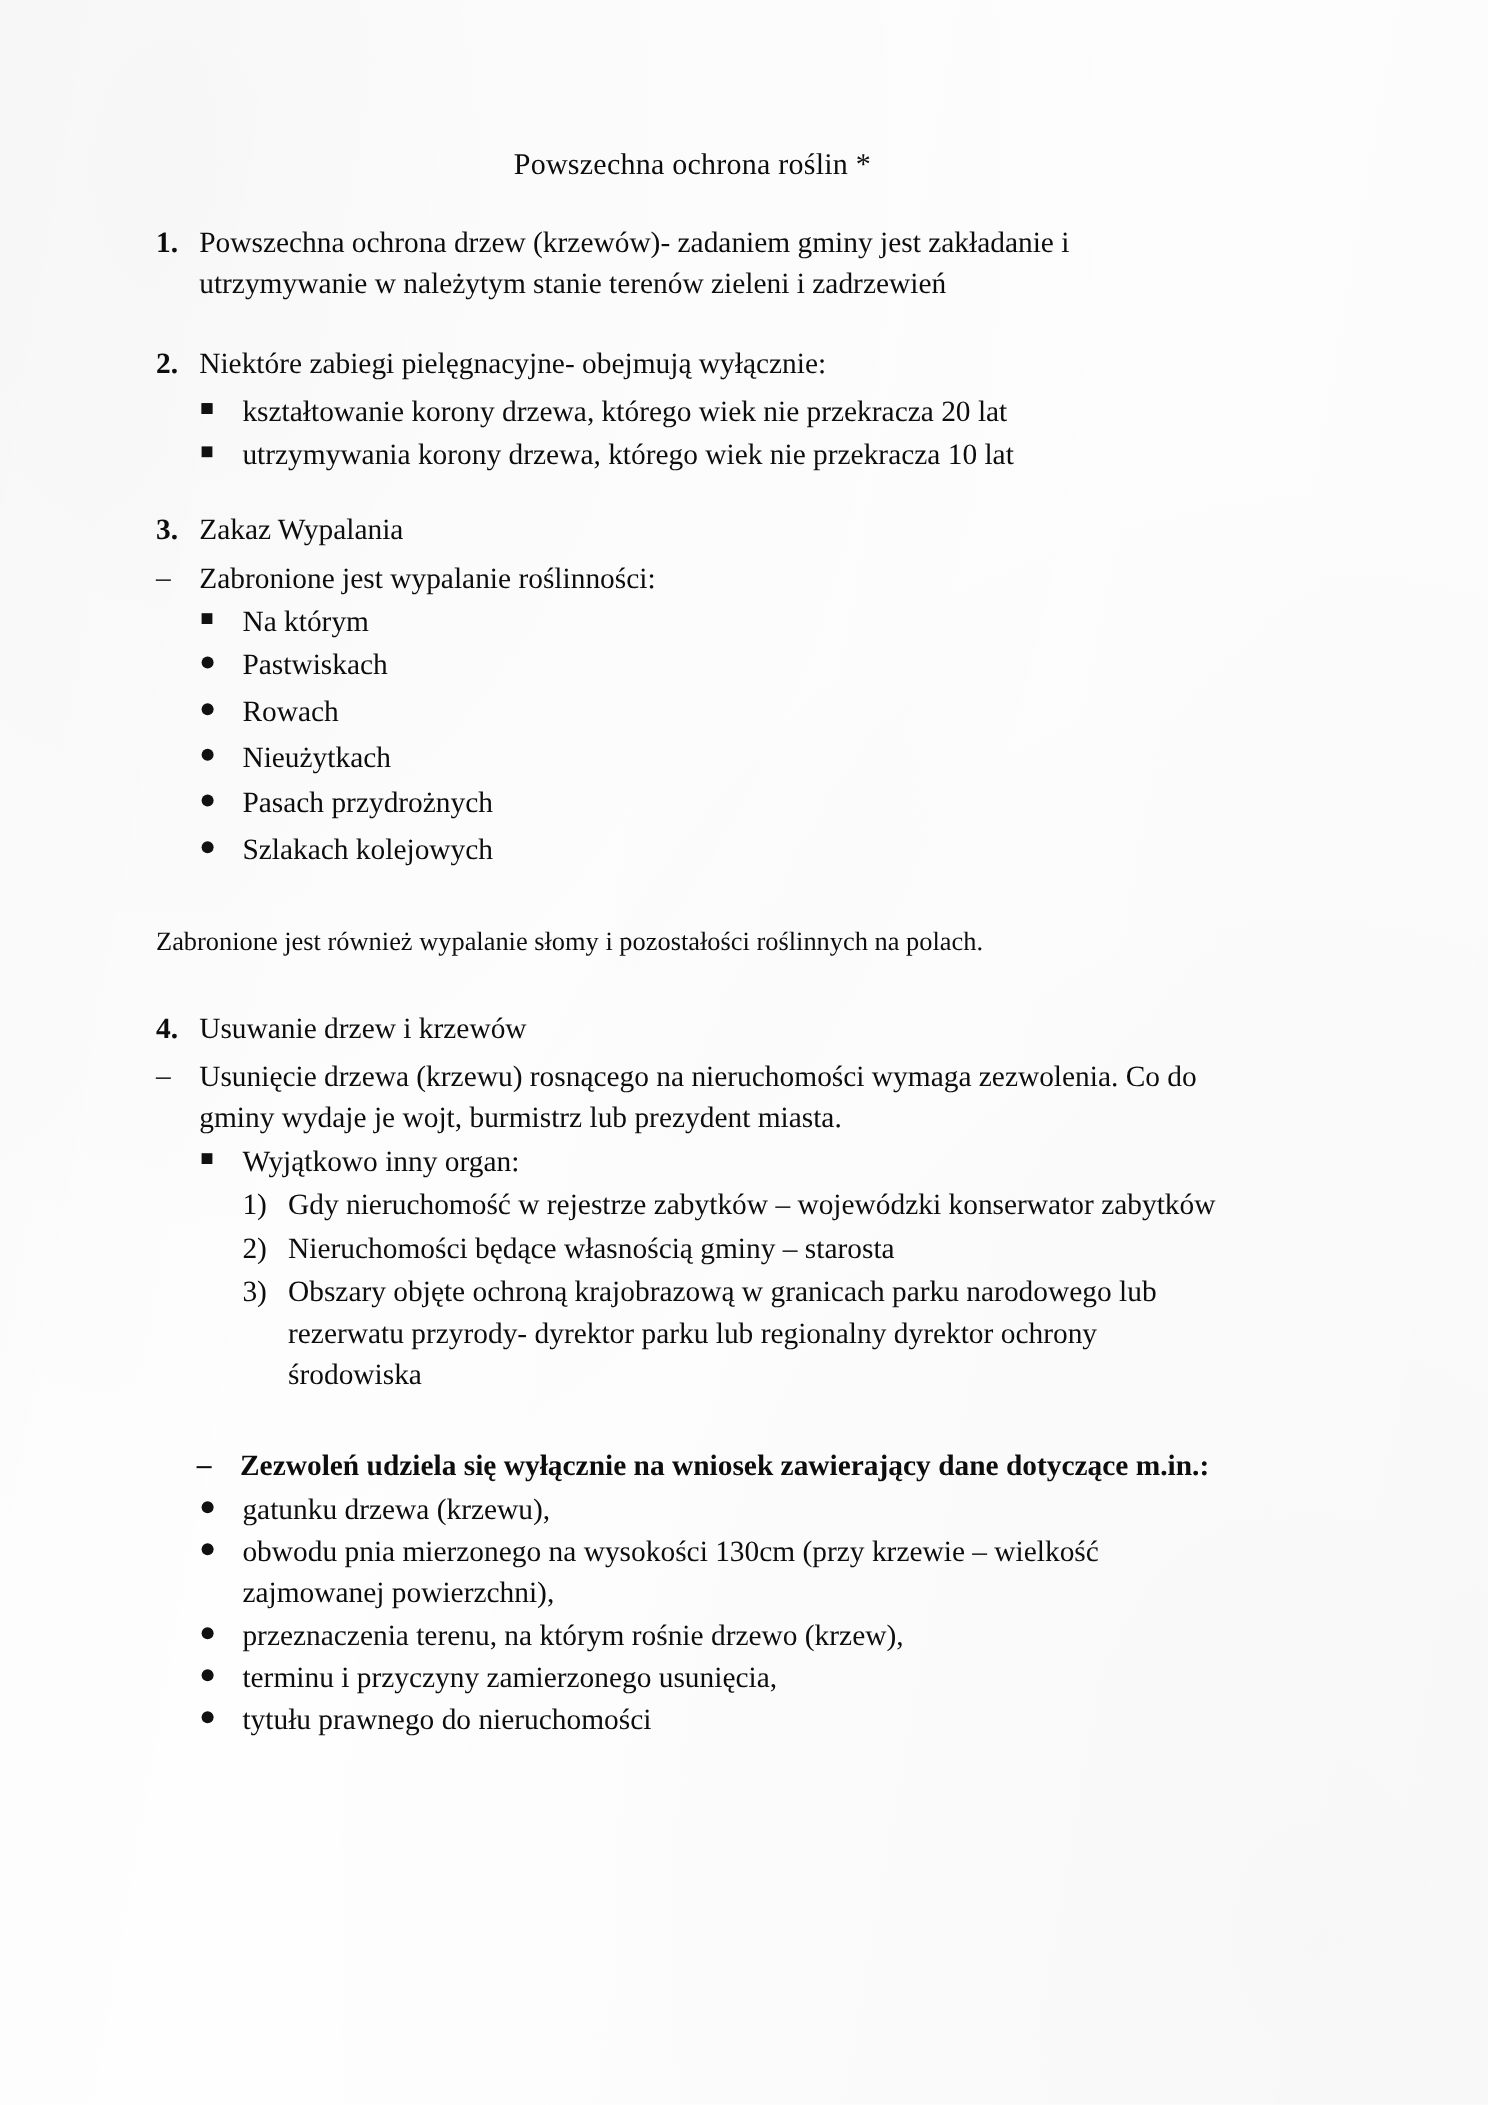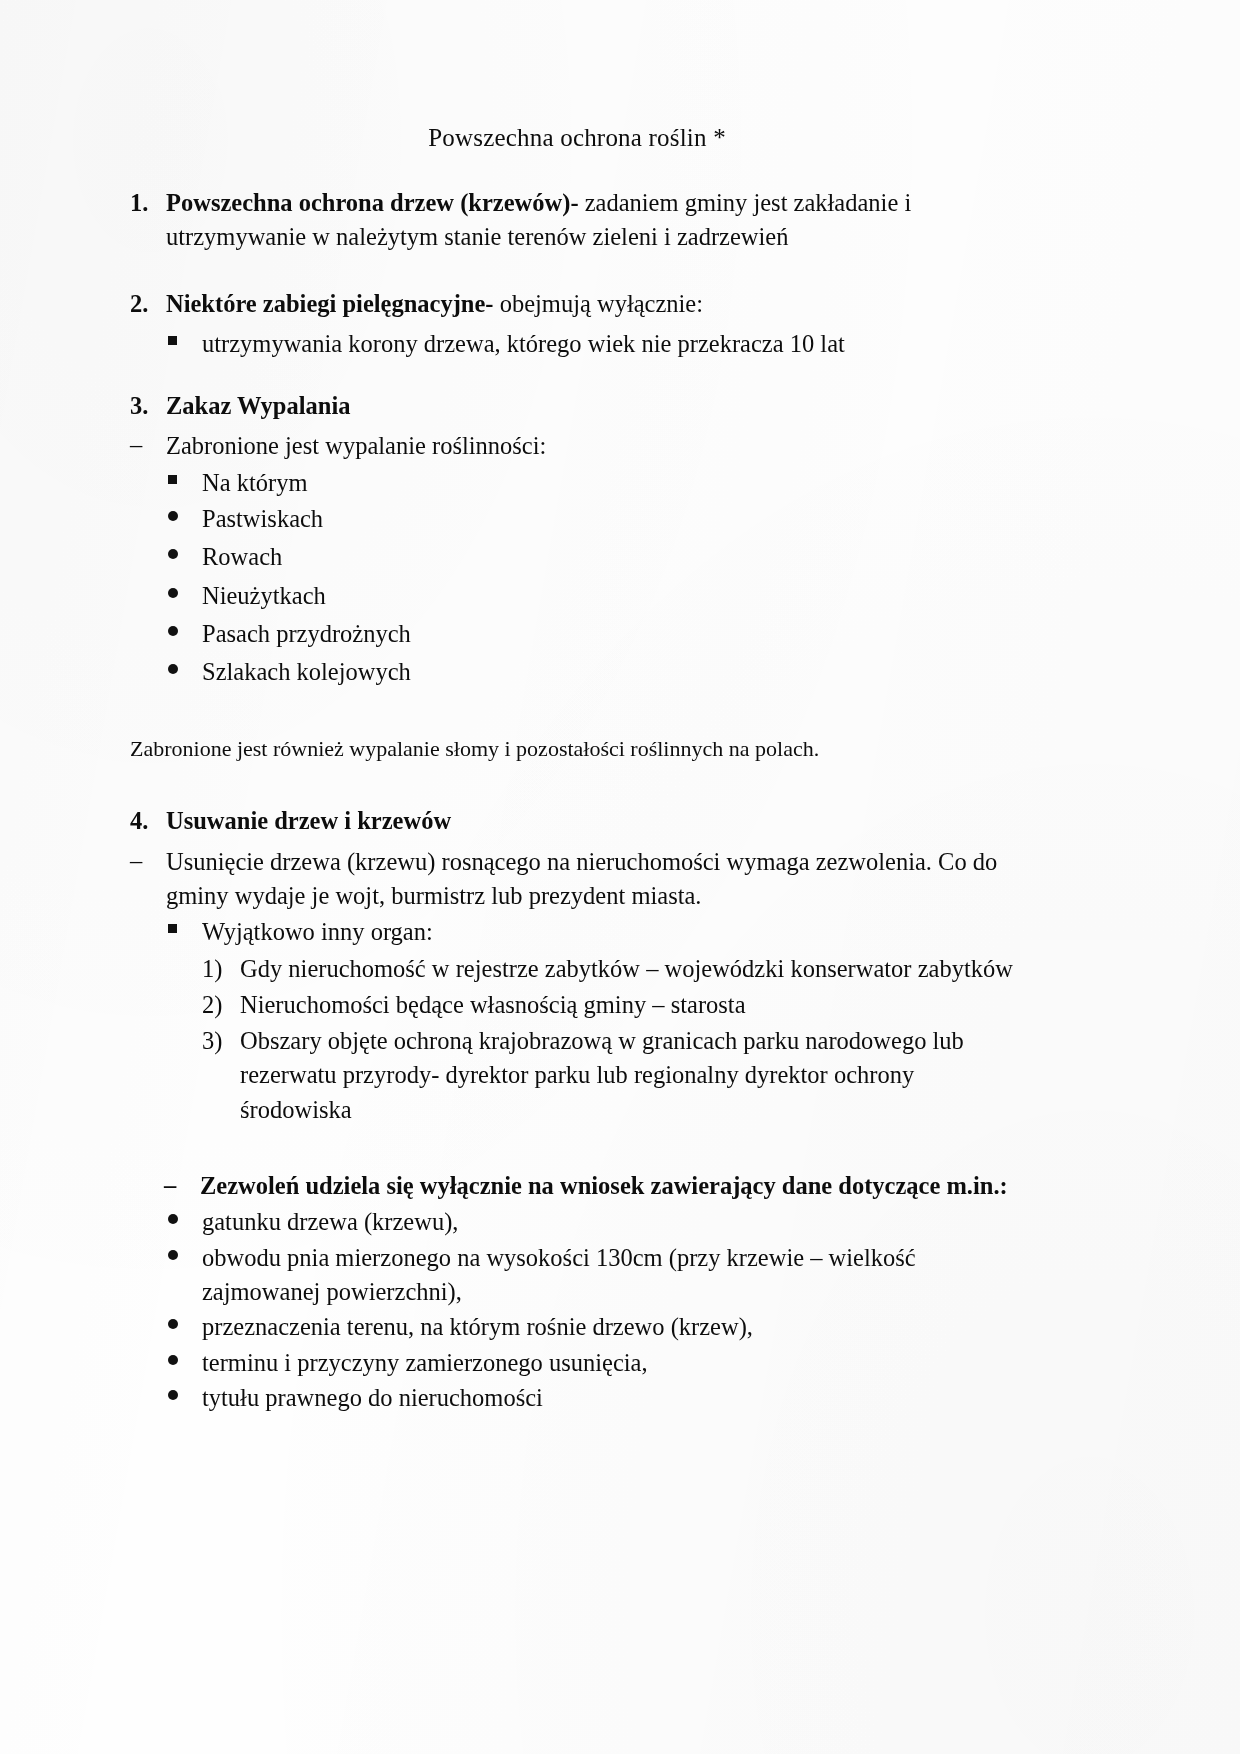--- a/index.html
+++ b/index.html
@@ -57,21 +57,21 @@
     font-size: 24.5px;
     line-height: 1.40;
   }
   .num-item > .marker {
     position: absolute;
     left: 2px;
     top: 0;
     font-weight: bold;
     font-size: 24.5px;
   }
-  .num-item .lead { font-weight: bold; }
+  .num-item .lead { font-weight: normal; }
 
   .block-gap { height: 26px; }
   .block-gap-lg { height: 40px; }
 
   
   .dash-item {
     position: relative;
     padding-left: 38px;
     font-size: 24.5px;
     line-height: 1.40;
@@ -165,20 +165,24 @@
     <div class="num-item">
       <span class="marker">2.</span>
       <span class="lead">Niektóre zabiegi pielęgnacyjne-</span><span> obejmują wyłącznie:</span>
     </div>
 
     <div class="sq-item">
       <span class="marker"></span>
     </div>
     <div class="sq-item">
       <span class="marker"></span>
+      <span>kształtowanie korony drzewa, którego wiek nie przekracza 20 lat</span>
+    </div>
+    <div class="sq-item">
+      <span class="marker"></span>
       <span>utrzymywania korony drzewa, którego wiek nie przekracza 10 lat</span>
     </div>
 
     <div class="block-gap"></div>
 
     <div class="num-item">
       <span class="marker">3.</span>
       <span class="lead">Zakaz Wypalania</span>
     </div>
 

